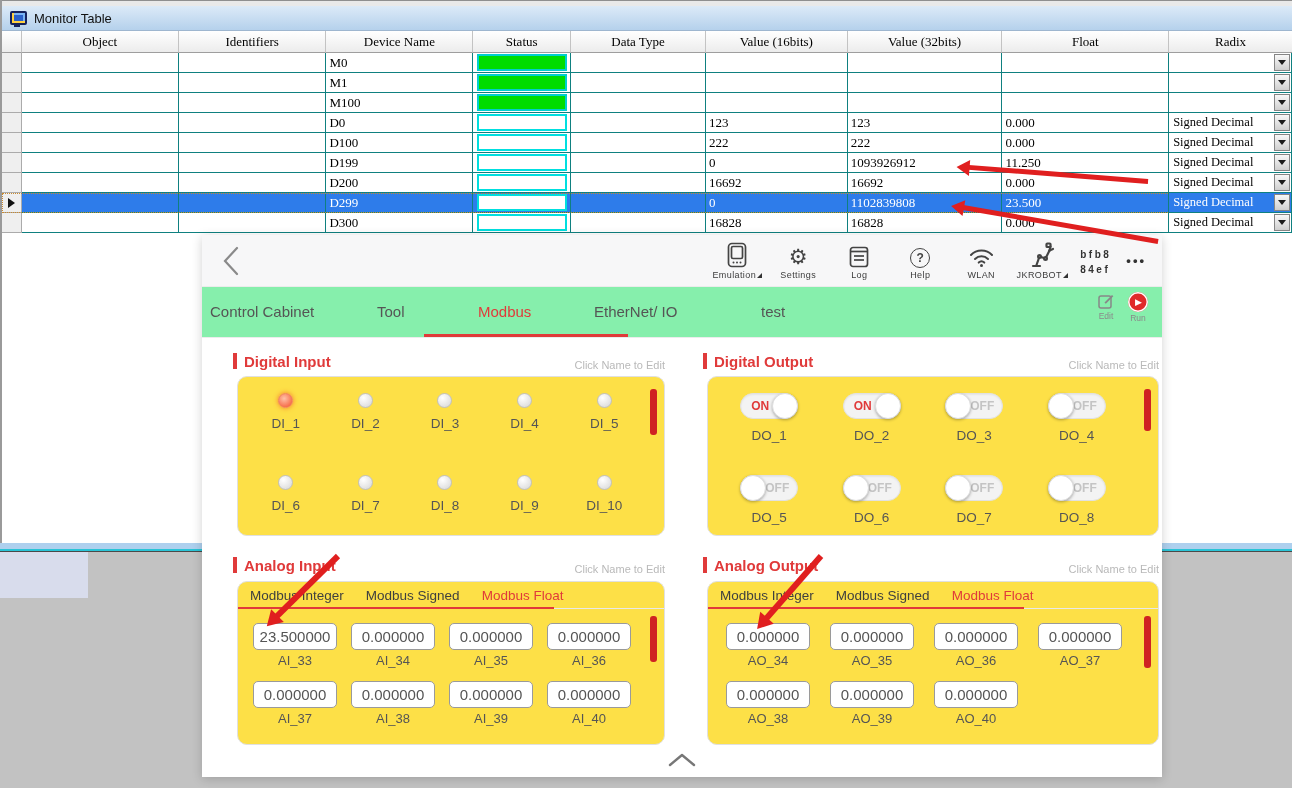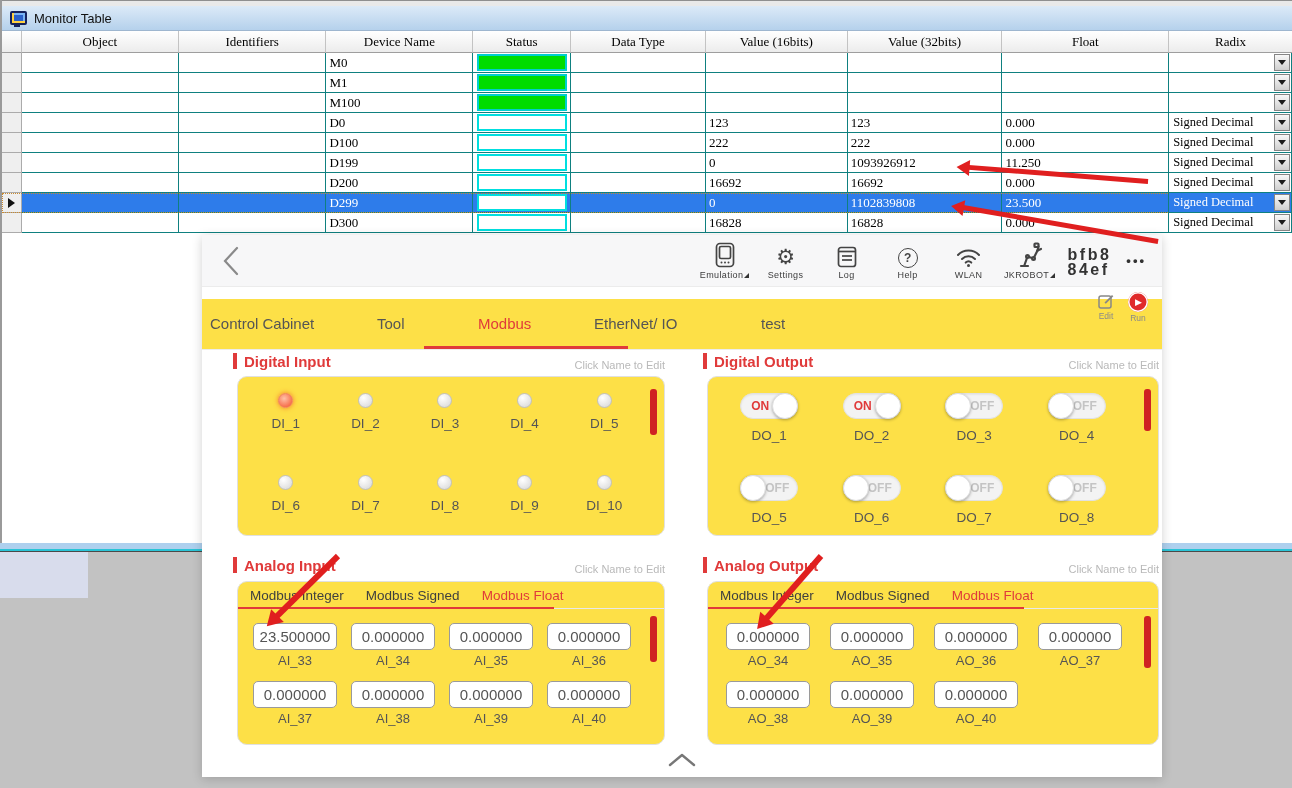--- a/index.html
+++ b/index.html
@@ -55,24 +55,24 @@
   .p-back{position:absolute;left:18px;top:10px;cursor:pointer;}
   .p-toolbar{position:absolute;right:16px;top:6px;display:flex;gap:15px;align-items:flex-start;}
   .tb-item{display:flex;flex-direction:column;align-items:center;width:46px;}
   .tb-ico{height:27px;display:flex;align-items:flex-end;justify-content:center;color:#444;}
   .tb-label{font-size:9px;color:#3c3c3c;margin-top:2px;white-space:nowrap;letter-spacing:.4px;}
   .lbl-tri{display:inline-block;width:0;height:0;border-left:5px solid transparent;
            border-bottom:5px solid #333;margin-left:1px;}
   .gear{font-size:21px;line-height:22px;}
   .help-ico{width:20px;height:20px;border:1.7px solid #444;border-radius:50%;display:flex;
             align-items:center;justify-content:center;font-size:12px;font-weight:bold;color:#444;box-sizing:border-box;}
-  .dev-id{display:flex;flex-direction:column;font-size:16px;letter-spacing:2.5px;color:#333;
+  .dev-id{display:flex;flex-direction:column;font-size:10px;letter-spacing:2.5px;color:#333;
           line-height:15px;margin-top:6px;font-weight:bold;}
   .more-dots{font-size:13px;font-weight:bold;color:#333;letter-spacing:2px;margin-top:12px;}
-  .p-tabbar{position:absolute;left:0;top:64px;width:960px;height:51px;background:#fde047;
+  .p-tabbar{position:absolute;left:0;top:52px;width:960px;height:51px;background:#86efac;
             border-bottom:1px solid #ececec;box-sizing:border-box;font-size:15px;color:#555;padding-left:32px;}
   .p-tab{position:absolute;top:0;line-height:49px;cursor:pointer;white-space:nowrap;}
   .p-tab.active{color:#e03a3a;}
   .tab-underline{position:absolute;left:222px;top:47px;width:204px;height:3px;background:#e03a3a;}
   .p-actions{position:absolute;right:14px;top:57px;display:flex;gap:13px;}
   .action{display:flex;flex-direction:column;align-items:center;}
   .action-label{font-size:8.5px;color:#8a8a8a;margin-top:1px;}
   .run-ic{width:20px;height:20px;border-radius:50%;background:#e02a2a;color:#fff;display:flex;
           align-items:center;justify-content:center;font-size:9px;padding-left:1px;box-sizing:border-box;
           box-shadow:0 0 0 1.5px #fff inset;}

